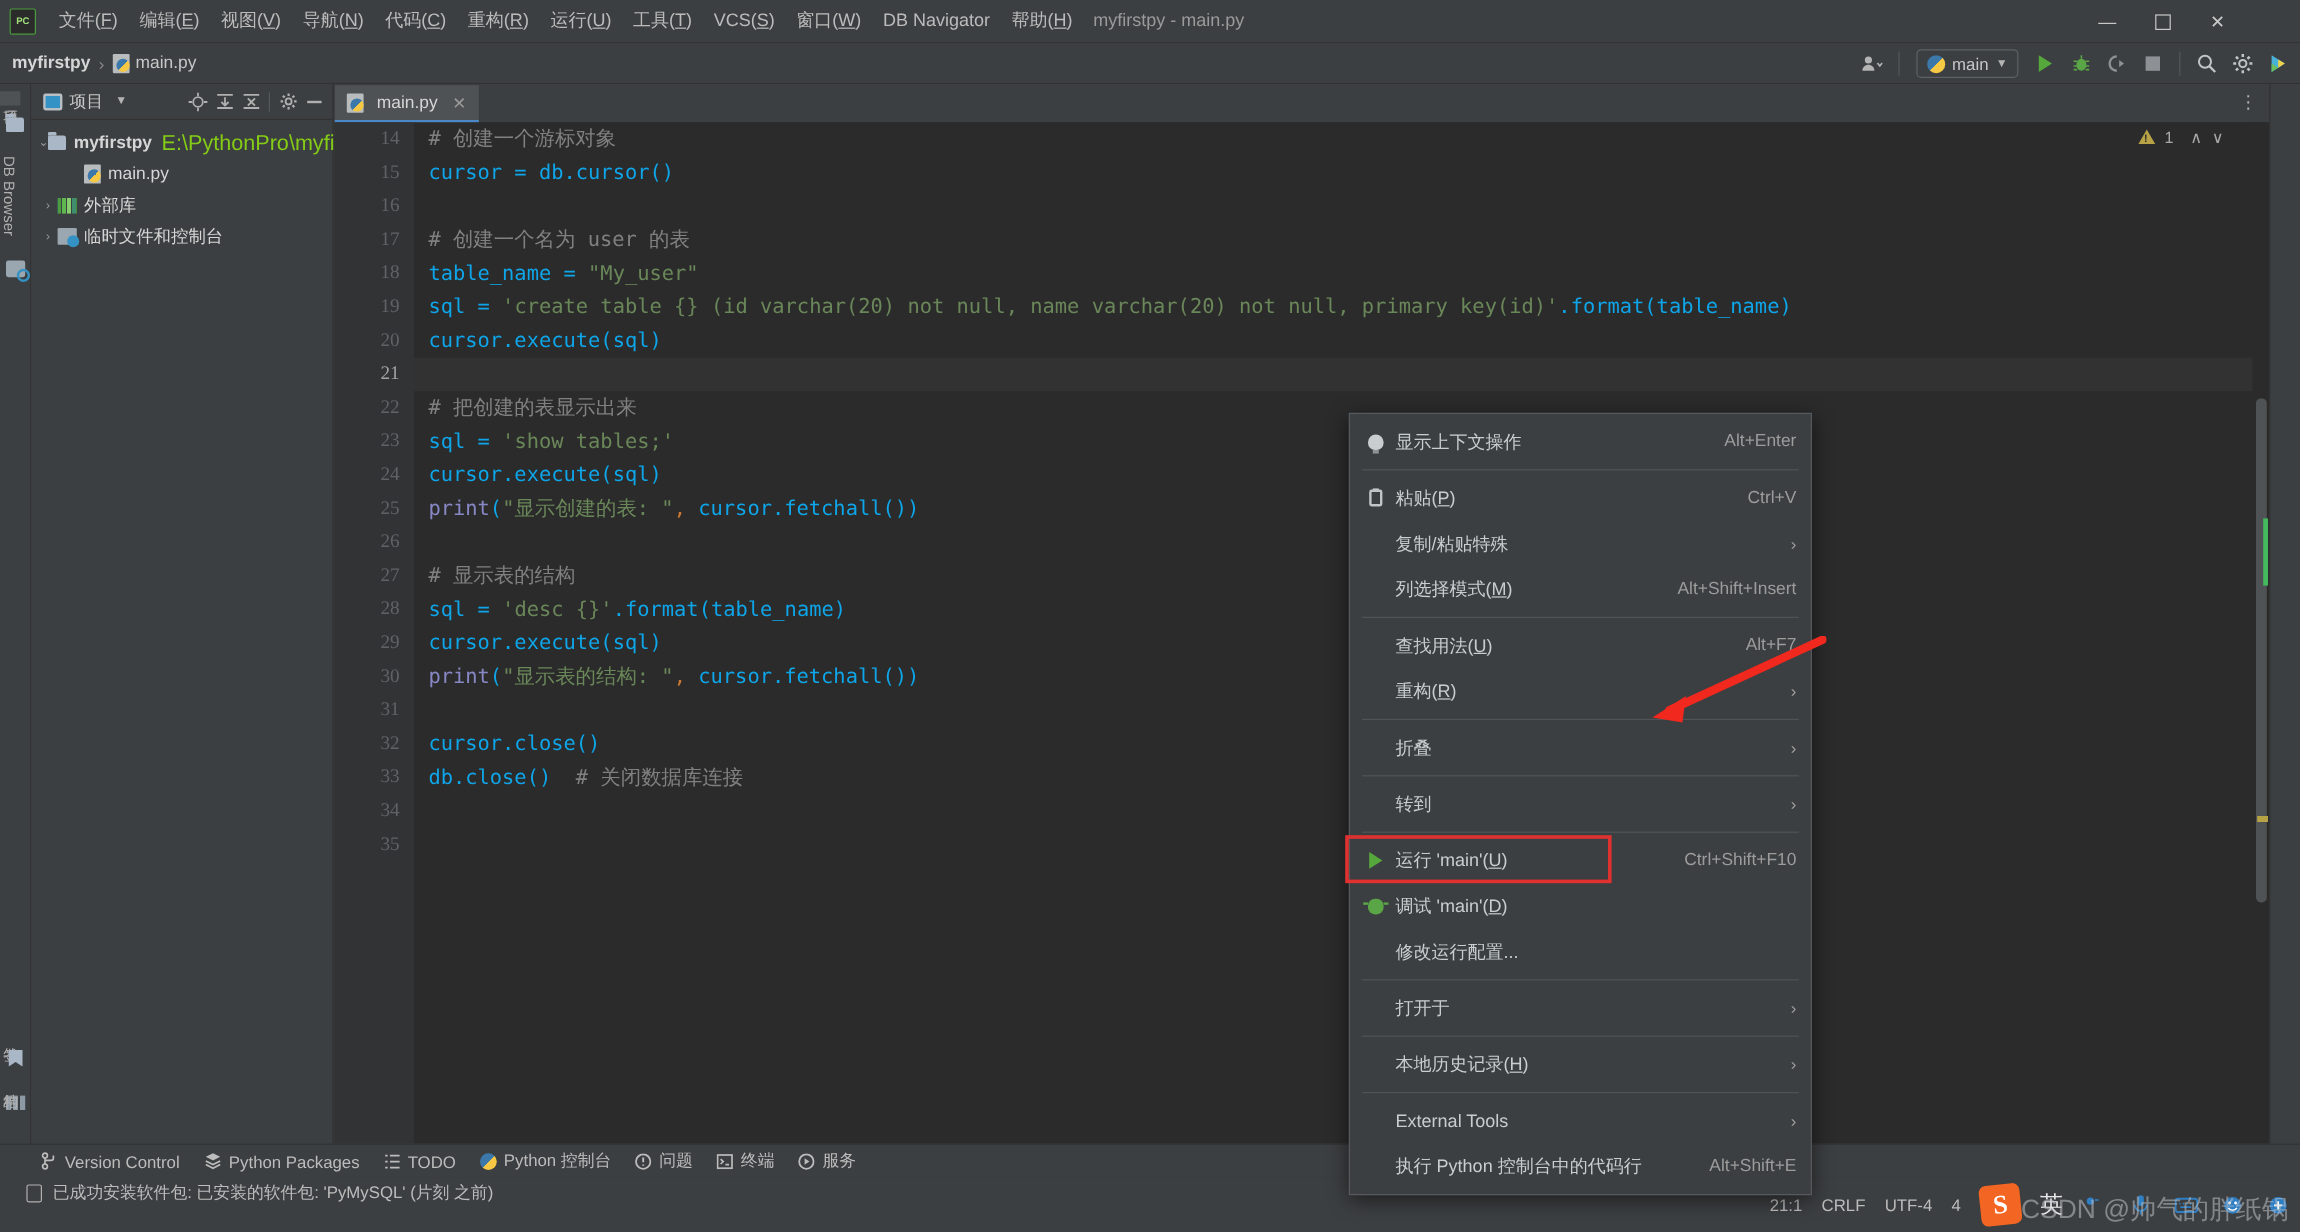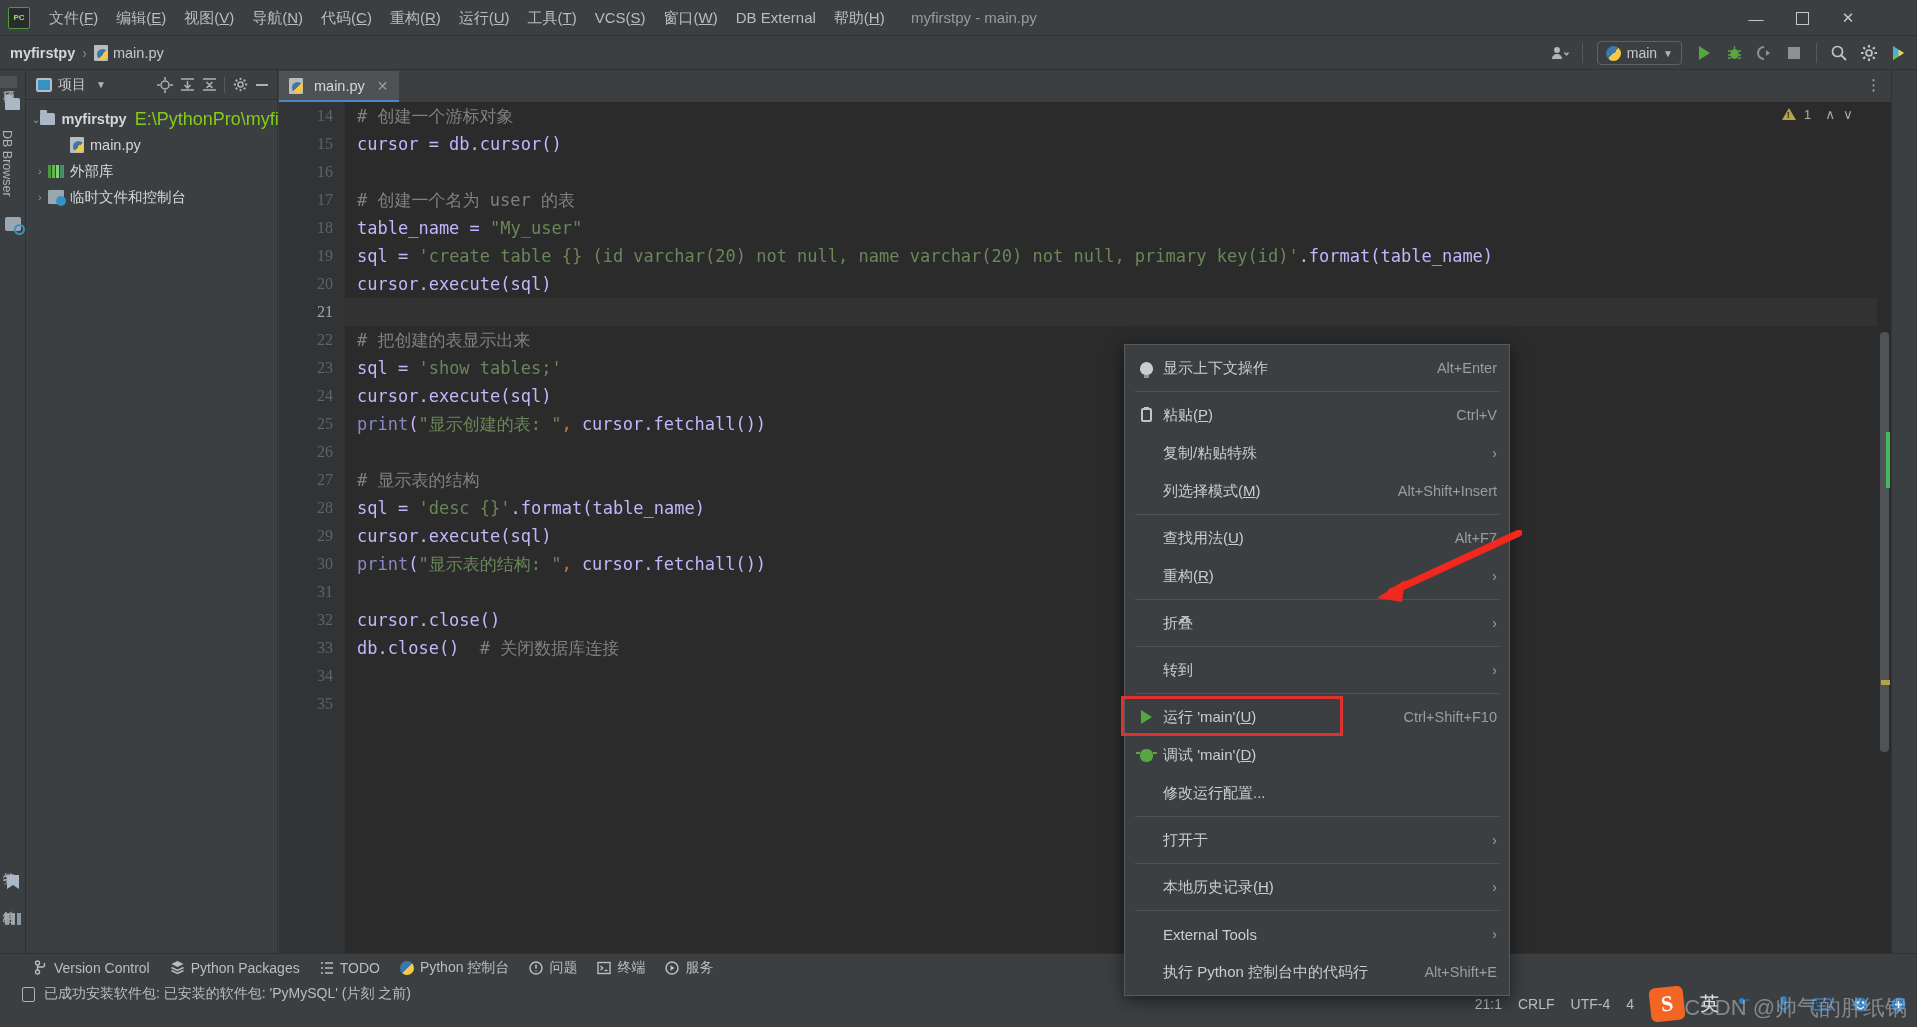--- a/index.html
+++ b/index.html
@@ -145,21 +145,21 @@
   .codecol { position: absolute; left: 66px; top: 0; right: 0; height: 879px; }
   .cl {
     height: 28px; line-height: 28px; padding-left: 12px;
     font-family: "DejaVu Sans Mono", monospace; font-size: 17px;
     color: #a9b7c6; white-space: pre;
   }
   .cl.caret { background: #323232; }
   .cmt { color: #808080; }
   .str { color: #6a8759; }
   .kw  { color: #cc7832; }
-  .pun { color: #c4b5fd; }
+  .pun { color: #0ea5e9; }
   .builtin { color: #8888c6; }
 
   
   .vscroll { position: absolute; right: 0; top: 0; width: 14px; height: 879px; background: #2b2b2b; }
   .vthumb { position: absolute; right: 2px; top: 0; width: 9px; background: #4f5355; border-radius: 4px; }
   .mark-green { position: absolute; right: 1px; width: 4px; height: 56px; background: #45b95d; }
   .mark-warn { position: absolute; right: 1px; width: 9px; height: 5px; background: #b8a246; }
 
   
   .ctxmenu {
@@ -231,21 +231,21 @@
         <div class="menu-item">文件(<u>F</u>)</div>
         <div class="menu-item">编辑(<u>E</u>)</div>
         <div class="menu-item">视图(<u>V</u>)</div>
         <div class="menu-item">导航(<u>N</u>)</div>
         <div class="menu-item">代码(<u>C</u>)</div>
         <div class="menu-item">重构(<u>R</u>)</div>
         <div class="menu-item">运行(<u>U</u>)</div>
         <div class="menu-item">工具(<u>T</u>)</div>
         <div class="menu-item">VCS(<u>S</u>)</div>
         <div class="menu-item">窗口(<u>W</u>)</div>
-        <div class="menu-item">DB External</div>
+        <div class="menu-item">DB Navigator</div>
         <div class="menu-item">帮助(<u>H</u>)</div>
       </div>
     <div class="win-title">myfirstpy - main.py</div>
     <div class="win-ctrl win-min">—</div>
     <div class="win-ctrl win-max">
       <span style="display:inline-block;width:13px;height:13px;border:1.5px solid #c8c8c8;"></span>
     </div>
     <div class="win-ctrl win-close">✕</div>
   </div>
 

